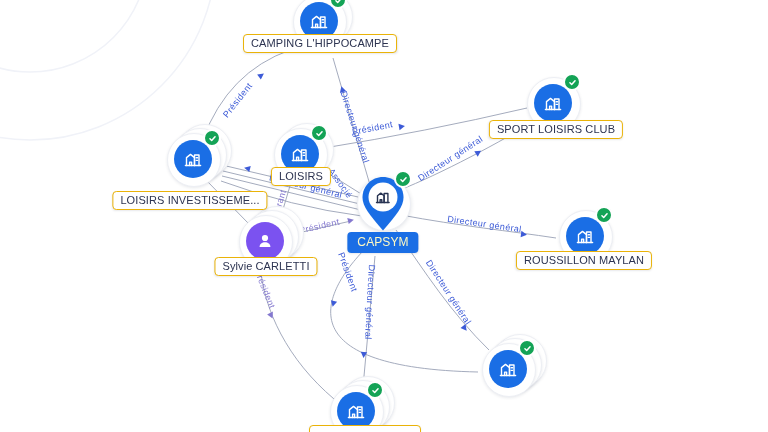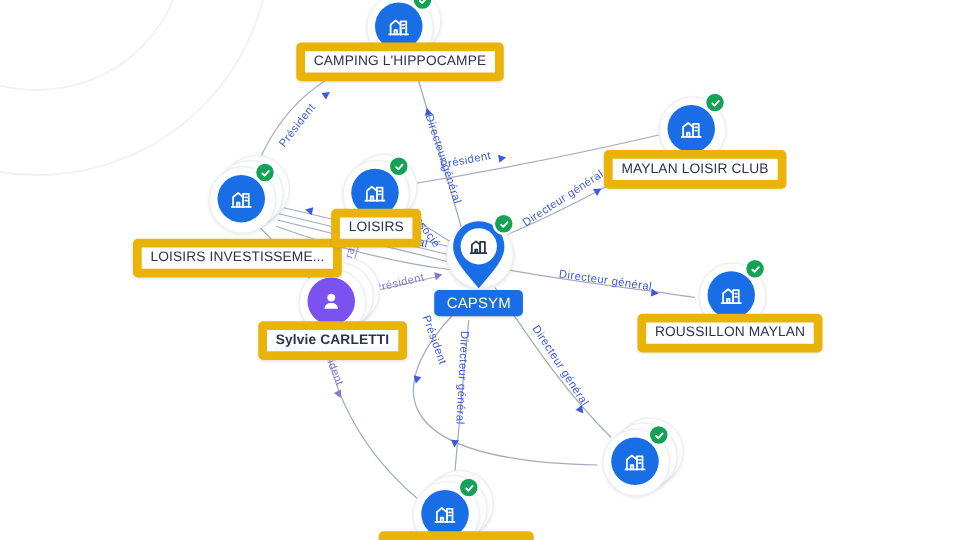--- a/index.html
+++ b/index.html
@@ -22,21 +22,21 @@
          border:1px solid #edeff4;box-shadow:0 1px 3px rgba(30,40,70,.10);}
   .layer.l1{left:6px;top:-5px;}
   .layer.l2{left:11px;top:-9px;}
   .layer.main{left:0;top:0;z-index:2;}
   .core{position:absolute;left:7px;top:7px;width:38px;height:38px;border-radius:50%;
         background:var(--blue);display:flex;align-items:center;justify-content:center;z-index:3;}
   .core.person{background:var(--person_purple);}
   .badge{position:absolute;right:-2px;top:-4px;width:18px;height:18px;border-radius:50%;
          background:var(--green);border:2px solid #fff;box-sizing:border-box;
          display:flex;align-items:center;justify-content:center;z-index:4;}
-  .pill{position:absolute;transform:translate(-50%,0);background:#fff;border:7px solid #eab308;
+  .pill{position:absolute;transform:translate(-50%,0);background:#fff;border:1px solid #eab308;
         border-radius:4px;padding:2px 7px 3px;font-size:11px;color:#2c3350;white-space:nowrap;
         box-shadow:0 1px 2px rgba(30,40,70,.10);letter-spacing:.1px;z-index:5;}
   .pill.primary{background:var(--blue);color:#fef9c3;border:none;font-size:12px;padding:3px 10px 4px;}
   .pill.sliver{min-width:96px;height:14px;}
 
   .pin-wrap{position:absolute;transform:translate(-50%,-50%);width:52px;height:52px;z-index:3;}
   .pin-halo{position:absolute;left:0;top:0;width:52px;height:52px;border-radius:50%;background:#fff;
             border:1px solid #edeff4;box-shadow:0 1px 4px rgba(30,40,70,.14);}
   .pin-svg{position:absolute;left:3px;top:-1px;z-index:2;}
   .pin-badge{position:absolute;right:-3px;top:-7px;z-index:4;width:18px;height:18px;border-radius:50%;
@@ -130,21 +130,21 @@
           <path d="M6.6 16.5 v-3.4 h2 v3.4"></path>
           <path d="M13.2 8.8 h1.4 M13.2 11.4 h1.4"></path>
       </svg>
     </div>
     <div class="badge">
       <svg width="9" height="9" viewBox="0 0 12 12" fill="none" stroke="#fff" stroke-width="2" stroke-linecap="round" stroke-linejoin="round">
           <path d="M2.6 6.4 L4.9 8.6 L9.4 3.6"></path>
         </svg>
     </div>
   </div>
-  <div class="pill" style="left:556px;top:120px;">MAYLAN LOISIR CLUB</div>
+  <div class="pill" style="left:556px;top:120px;">SPORT LOISIRS CLUB</div>
 
   <div class="node" style="left:193px;top:159px;">
     <div class="layer l2"></div>
     <div class="layer l1"></div>
     <div class="layer main"></div>
     <div class="core">
       <svg width="20" height="20" viewBox="0 0 20 20" fill="none" stroke="#fff" stroke-width="1.4" stroke-linecap="round" stroke-linejoin="round">
         <path d="M3.5 16.5 V8.6 L7.5 5.4 L11.5 8.6 V16.5"></path>
           <path d="M11.5 16.5 V6 H16 V16.5"></path>
           <path d="M2.4 16.5 H17.6"></path>
@@ -223,21 +223,21 @@
     <div class="layer l2"></div>
     <div class="layer l1"></div>
     <div class="layer main"></div>
     <div class="core person">
       <svg width="20" height="20" viewBox="0 0 20 20">
         <circle cx="10" cy="7" r="3.1" fill="#fff"></circle>
         <path d="M4.6 16 c0-3.1 2.5-4.7 5.4-4.7 s5.4 1.6 5.4 4.7 Z" fill="#fff"></path>
       </svg>
     </div>
   </div>
-  <div class="pill" style="left:266px;top:257px;font-weight:bold;">Sylvie CARLETTI</div>
+  <div class="pill" style="left:266px;top:257px;">Sylvie CARLETTI</div>
 
   <div class="node" style="left:508px;top:369px;">
     <div class="layer l2"></div>
     <div class="layer l1"></div>
     <div class="layer main"></div>
     <div class="core">
       <svg width="20" height="20" viewBox="0 0 20 20" fill="none" stroke="#fff" stroke-width="1.4" stroke-linecap="round" stroke-linejoin="round">
         <path d="M3.5 16.5 V8.6 L7.5 5.4 L11.5 8.6 V16.5"></path>
           <path d="M11.5 16.5 V6 H16 V16.5"></path>
           <path d="M2.4 16.5 H17.6"></path>

